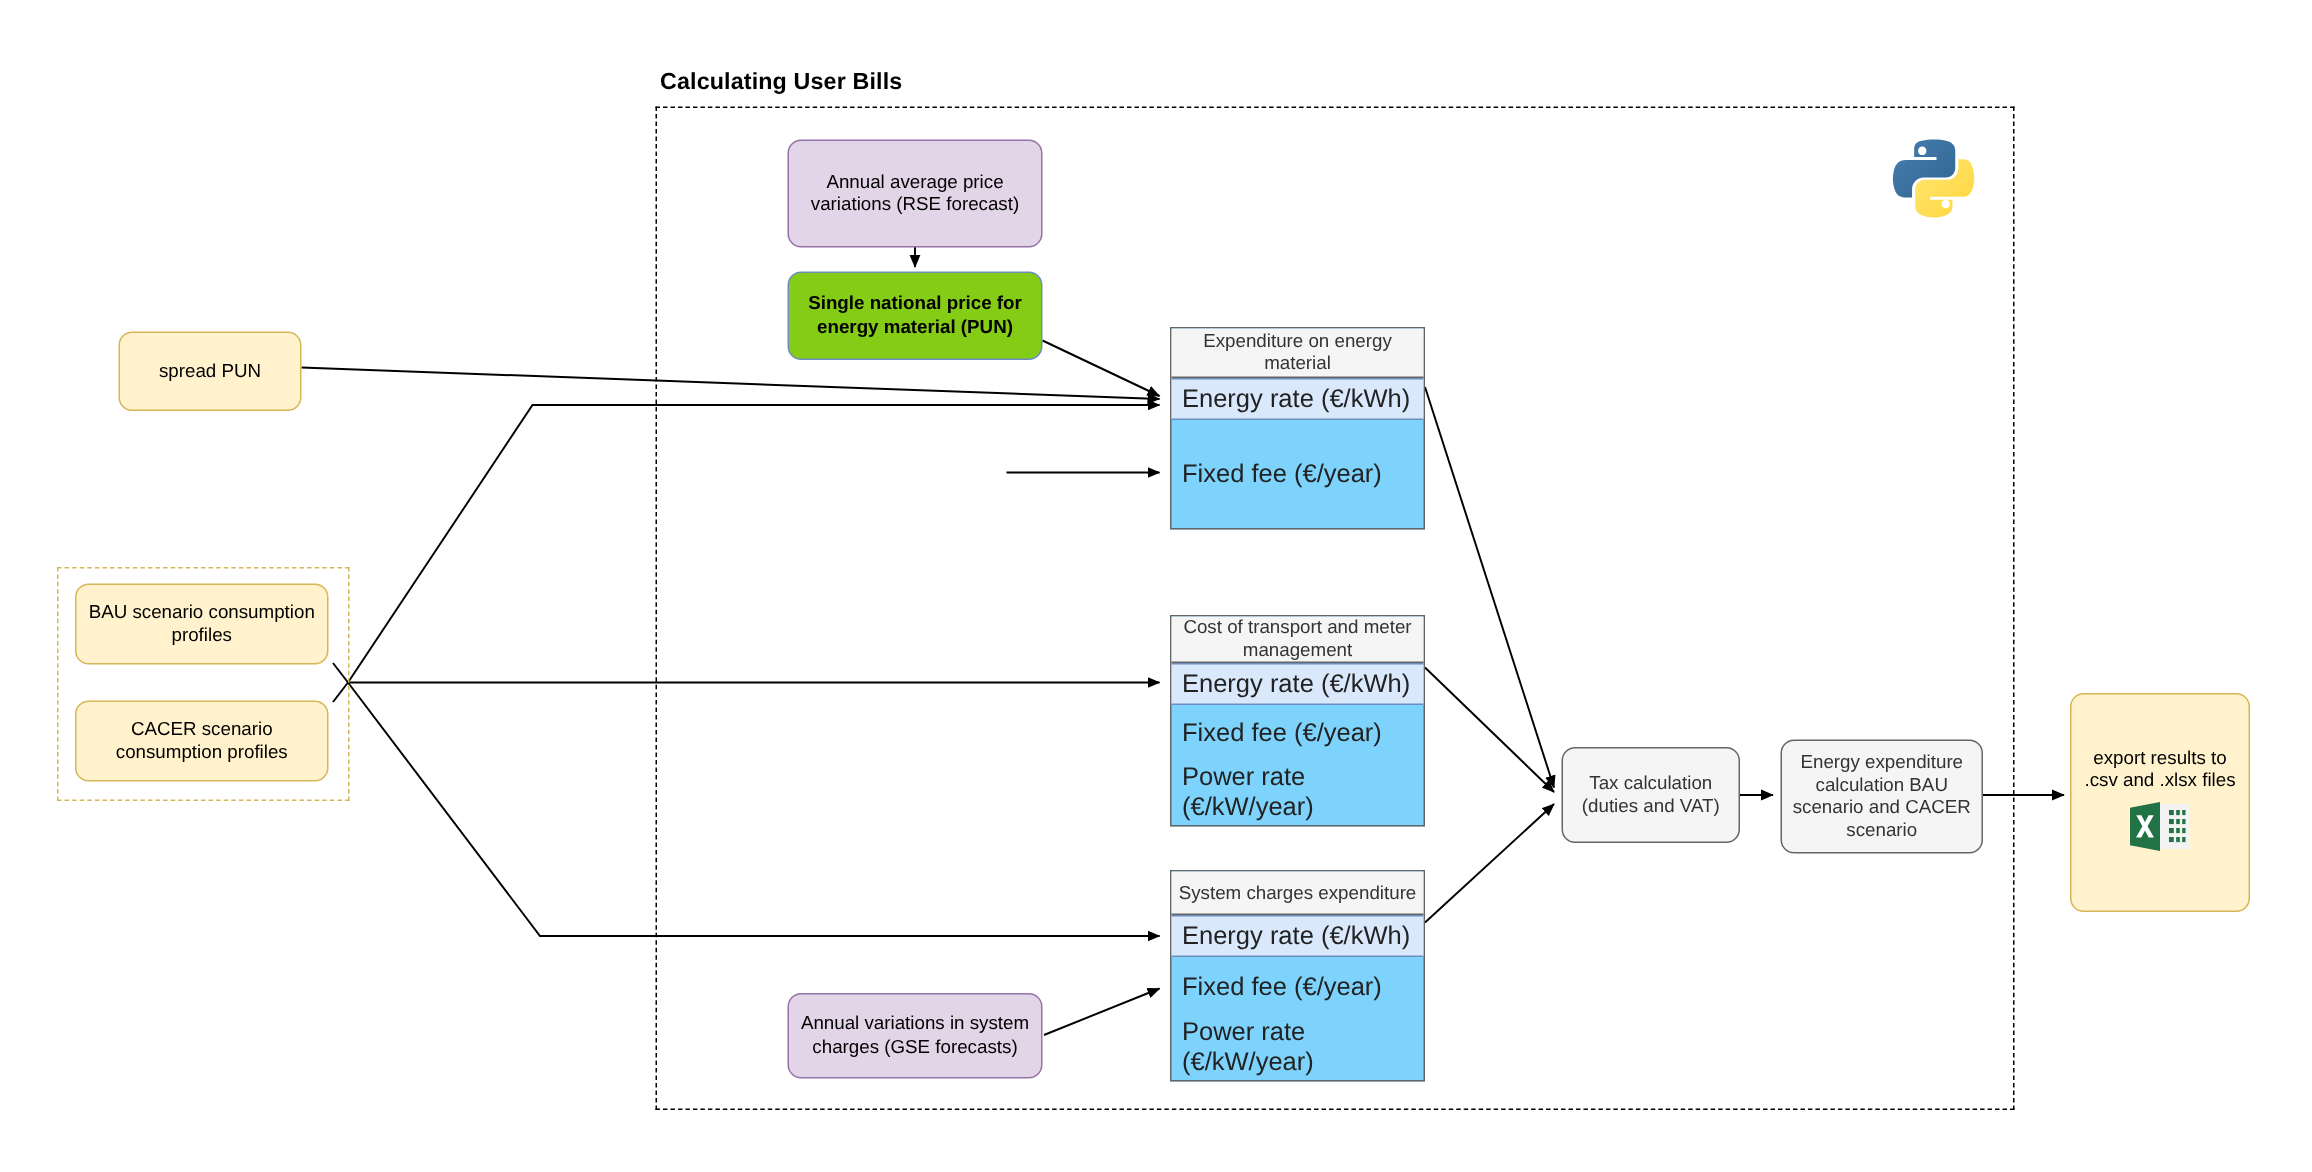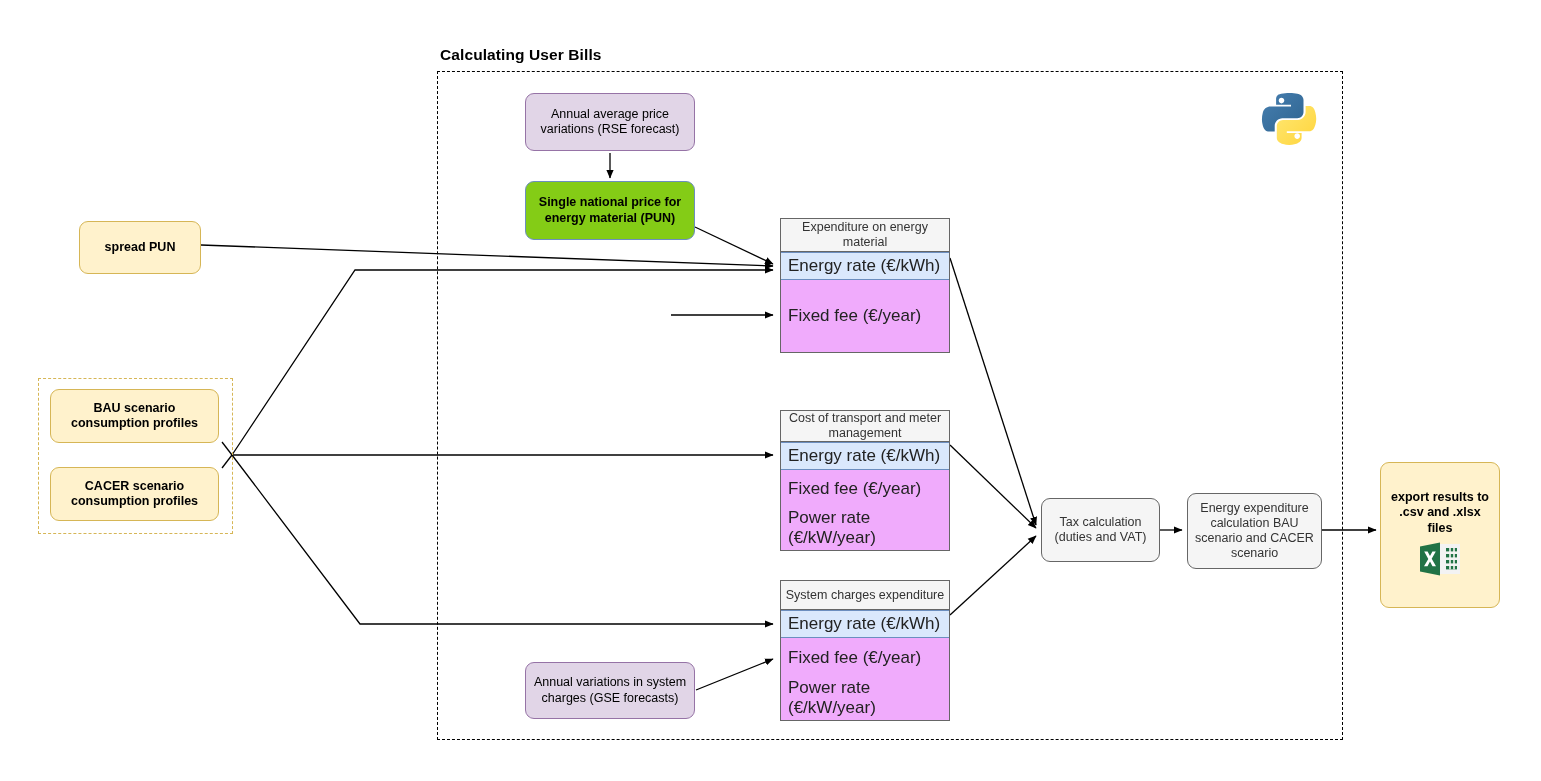--- a/index.html
+++ b/index.html
@@ -3,30 +3,30 @@
 <meta charset="utf-8">
 <style>
   html,body{margin:0;padding:0;background:#ffffff;}
   body{width:1541px;height:781px;font-family:"Liberation Sans",sans-serif;color:#000;}
   #stage{position:relative;width:1541px;height:781px;overflow:hidden;}
   svg.edges{position:absolute;left:0;top:0;width:1541px;height:781px;pointer-events:none;}
 
   .node{position:absolute;box-sizing:border-box;display:flex;align-items:center;justify-content:center;
         text-align:center;font-size:12.5px;line-height:1.22;padding:4px 6px;}
   .rounded{border-radius:9px;}
-  .yellow{background:#fff2cc;border:1.3px solid #d6b656;font-weight:bold;}
+  .yellow{background:#fff2cc;border:1.3px solid #d6b656;}
   .purple{background:#e1d5e7;border:1.3px solid #9673a6;}
   .blue{background:#84cc16;border:1.3px solid #6c8ebf;font-weight:bold;}
   .grey{background:#f5f5f5;border:1.3px solid #666666;color:#333;}
 
   .title{position:absolute;font-weight:bold;font-size:15.5px;letter-spacing:.1px;}
   .dashed-main{position:absolute;border:1.6px dashed #000;box-sizing:border-box;background:transparent;}
   .dashed-group{position:absolute;border:1.6px dashed #d6b656;box-sizing:border-box;background:transparent;}
 
-  .table-node{position:absolute;box-sizing:border-box;border:1.2px solid #666;background:#f0abfc;}
+  .table-node{position:absolute;box-sizing:border-box;border:1.2px solid #666;background:#7dd3fc;}
   .t-head{box-sizing:border-box;background:#f5f5f5;border-bottom:1.2px solid #666;
           font-size:12.5px;text-align:center;color:#333;display:flex;align-items:center;
           justify-content:center;line-height:1.2;padding:2px 4px;}
   .t-row{box-sizing:border-box;font-size:17px;display:flex;align-items:center;
          padding-left:7px;color:#222;}
   .t-row.hl{background:#dae8fc;border-top:1.2px solid #6c8ebf;border-bottom:1.2px solid #6c8ebf;}
 
   .pylogo{position:absolute;}
   .xls{margin-top:6px;}
   .node.stacked{flex-direction:column;}
@@ -105,21 +105,21 @@
   </div>
 
   <div class="node rounded yellow" style="left:50px;top:467px;width:169px;height:54px;">
     <span>CACER scenario consumption profiles</span>
   </div>
 
   <div class="node rounded yellow" style="left:50px;top:389px;width:169px;height:54px;">
     <span>BAU scenario consumption profiles</span>
   </div>
 
-  <div class="node rounded purple" style="left:525px;top:93px;width:170px;height:58px;">
+  <div class="node rounded purple" style="left:525px;top:93px;width:170px;height:72px;">
     <span>Annual average price variations (RSE forecast)</span>
   </div>
 
   <div class="node rounded blue" style="left:525px;top:181px;width:170px;height:59px;">
     <span>Single national price for energy material (PUN)</span>
   </div>
 
 
   <div class="node rounded purple" style="left:525px;top:662px;width:170px;height:57px;">
     <span>Annual variations in system charges (GSE forecasts)</span>

